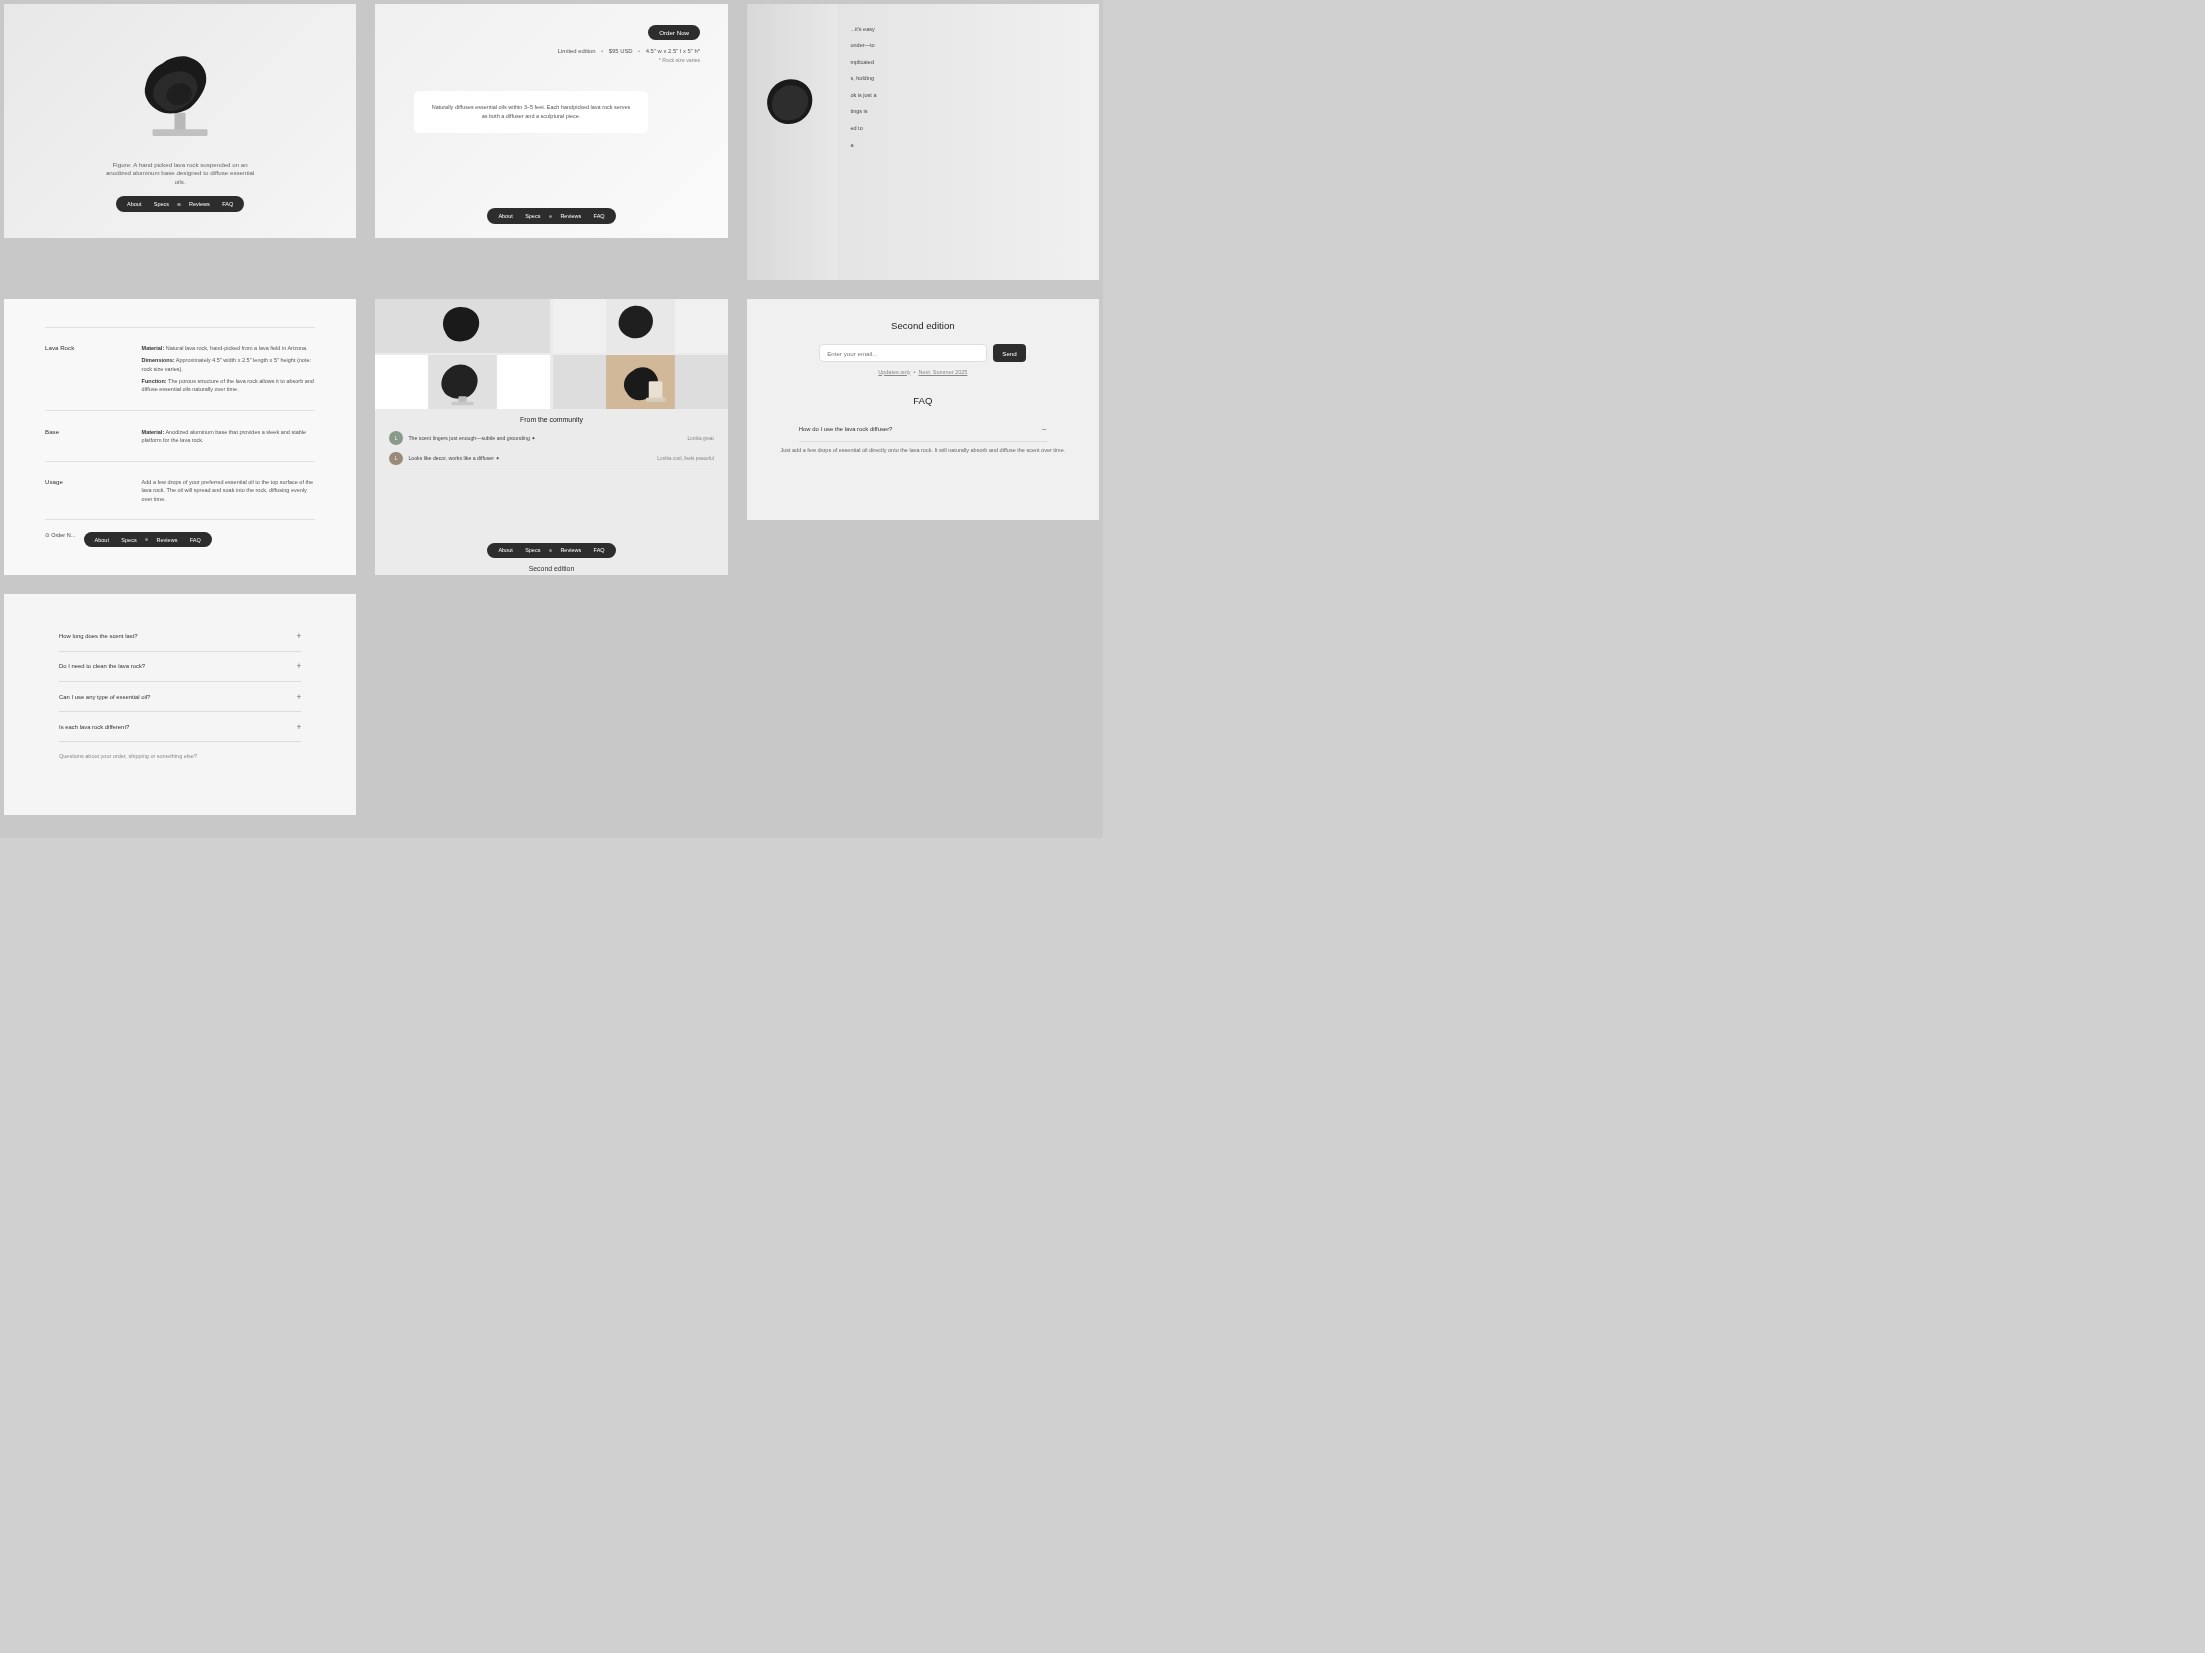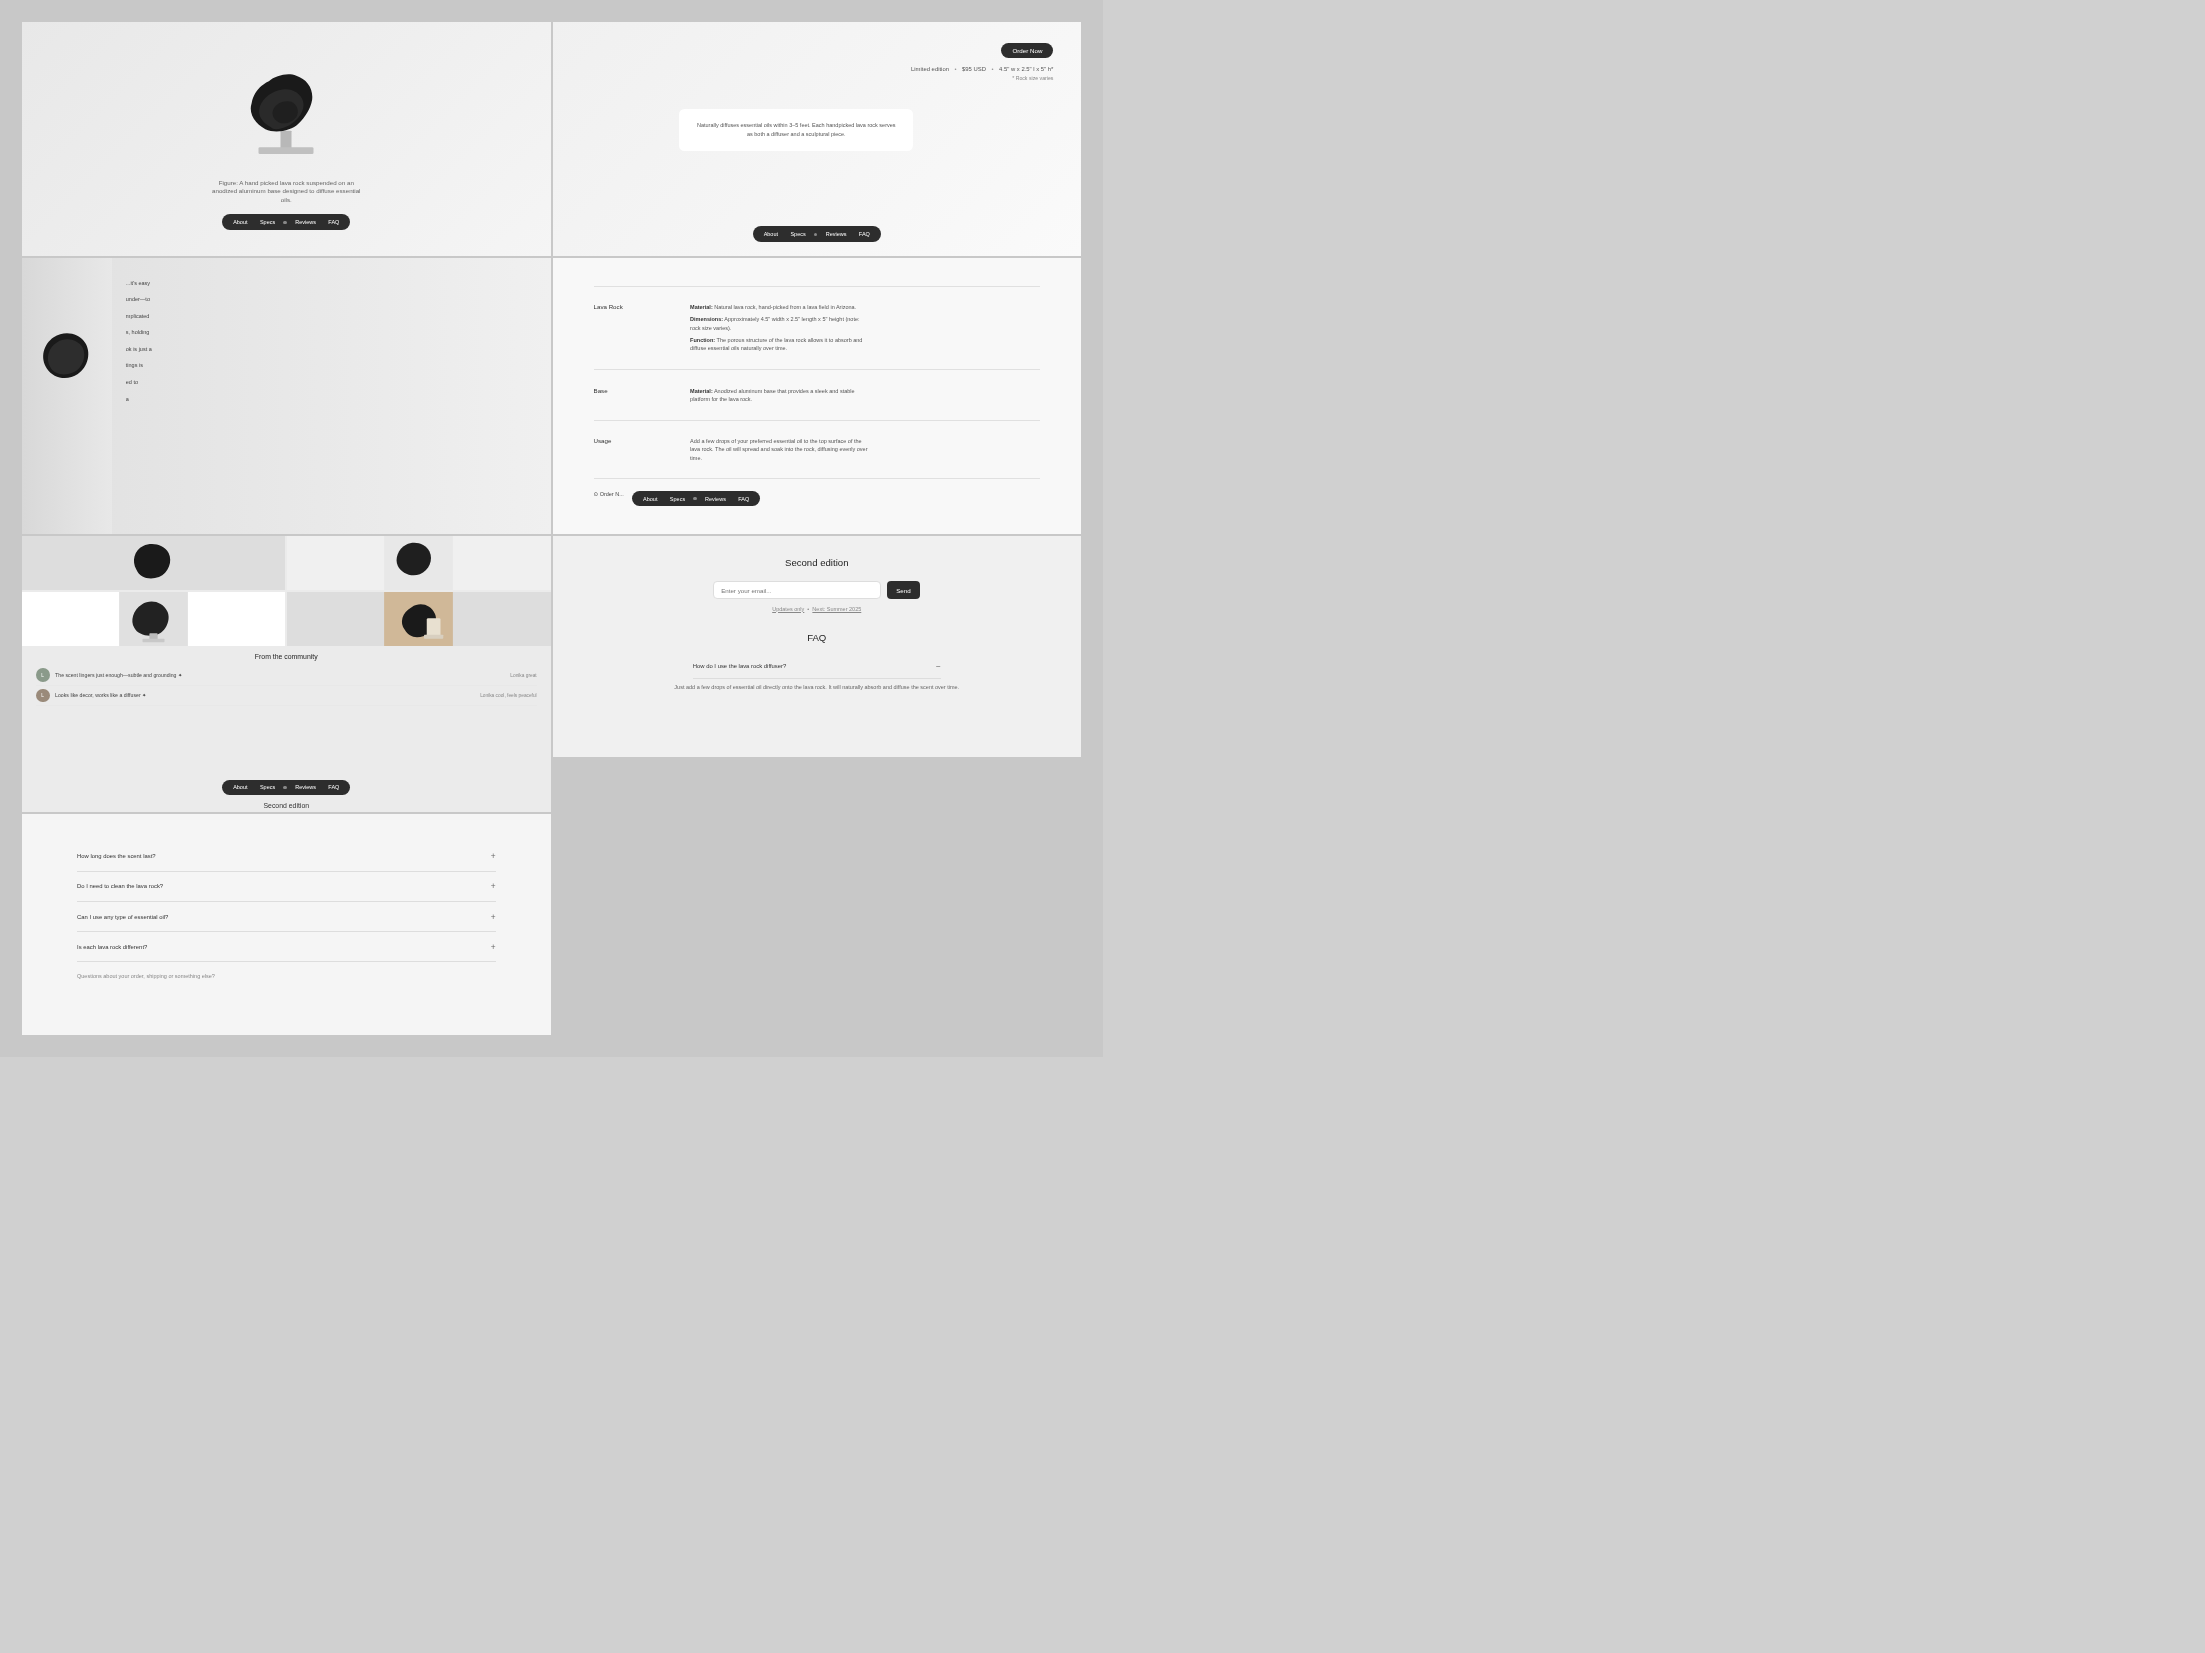--- a/index.html
+++ b/index.html
@@ -6,25 +6,25 @@
     body {
       background: #d0d0d0;
       font-family: -apple-system, BlinkMacSystemFont, 'Helvetica Neue', Arial, sans-serif;
       width: 1103px;
       min-height: 827px;
       overflow-x: hidden;
     }
 
     .grid-container {
       display: grid;
-      grid-template-columns: 1fr 1fr;
+      grid-template-columns: 1fr 1fr 1fr;
       grid-template-rows: auto auto auto auto;
-      gap: 2px;
+      gap: 19px;
       background: #c8c8c8;
-      padding: 22px;
+      padding: 4px;
     }
 
     
     .panel {
       background: #f2f2f2;
       position: relative;
       overflow: hidden;
     }
 
     

